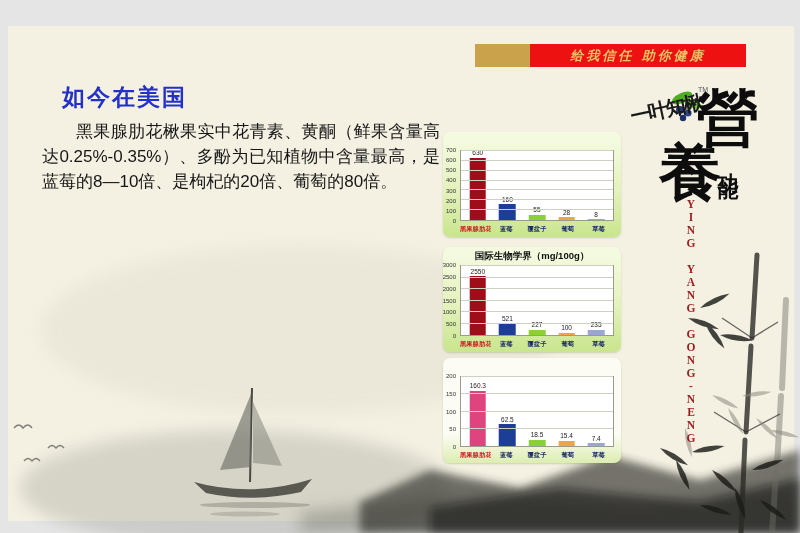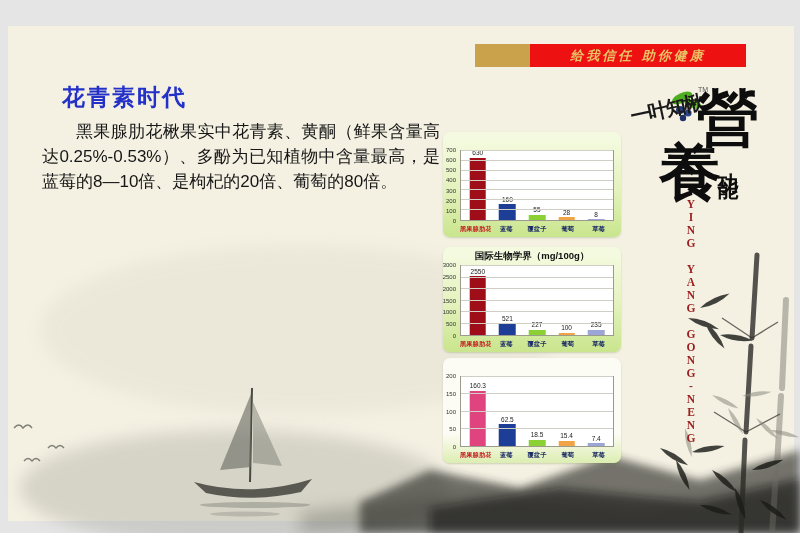--- a/index.html
+++ b/index.html
@@ -139,22 +139,22 @@
       </g>
     </g>
   </svg>
 
   <div class="banner-gold"></div>
   <div class="banner-red">
     <span>给我信任  助你健康</span>
   </div>
 
   <div class="article">
-    <h1>花青素时代</h1>
-    <p>黑果腺肋花楸果实中花青素、黄酮（鲜果含量高达0.25%-0.53%）、多酚为已知植物中含量最高，是蓝莓的8—10倍、是枸杞的20倍、葡萄的80倍。</p>
+    <h1>如今在美国</h1>
+    <p>黑果腺肋花楸果实中花青素、黄酮（鲜果含量高达0.25%-0.35%）、多酚为已知植物中含量最高，是蓝莓的8—10倍、是枸杞的20倍、葡萄的80倍。</p>
   </div>
 
   <div class="chart-card c1">
     <div class="yticks">
         <div class="ytick" style="bottom: 0%;">0</div>
         <div class="ytick" style="bottom: 14.2857%;">100</div>
         <div class="ytick" style="bottom: 28.5714%;">200</div>
         <div class="ytick" style="bottom: 42.8571%;">300</div>
         <div class="ytick" style="bottom: 57.1429%;">400</div>
         <div class="ytick" style="bottom: 71.4286%;">500</div>

